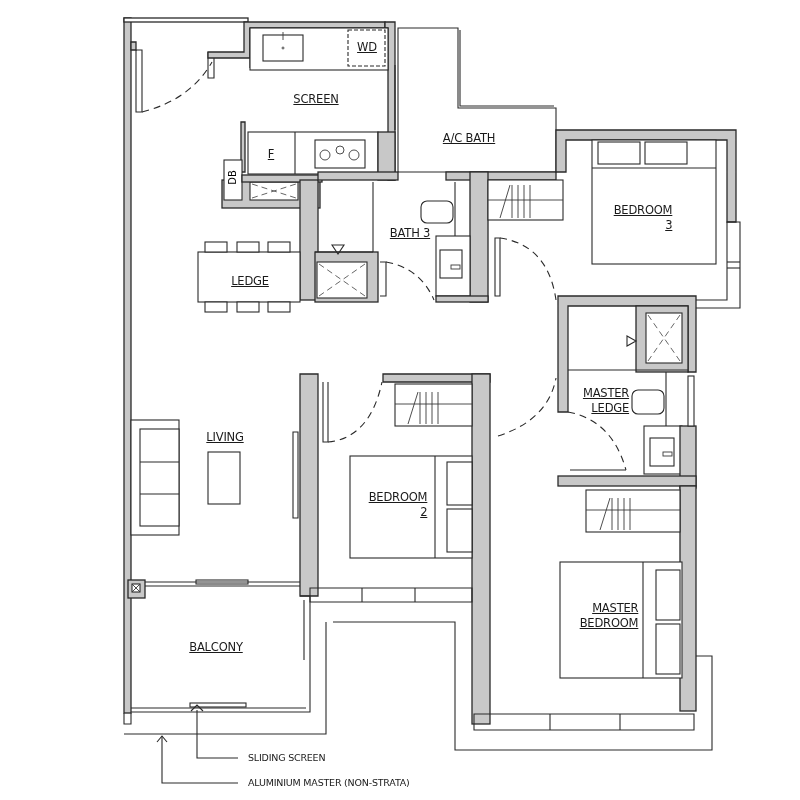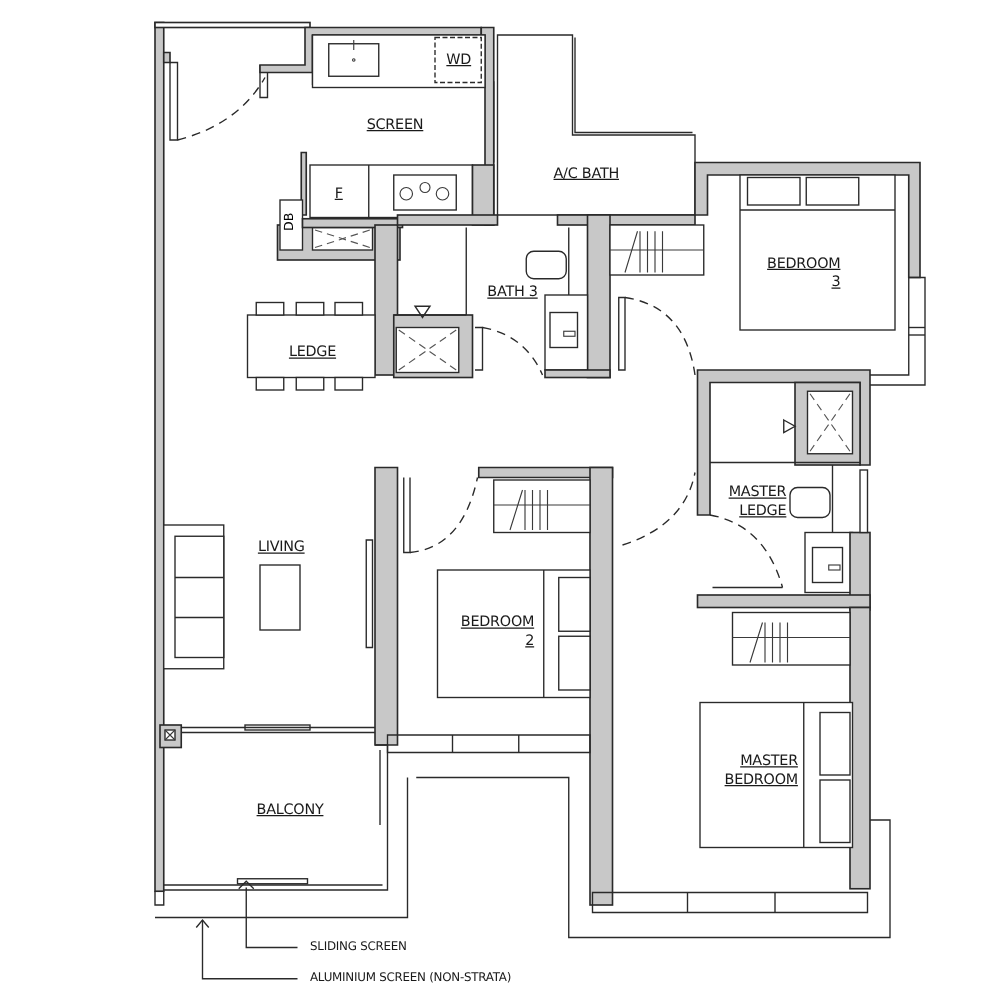--- a/index.html
+++ b/index.html
@@ -187,15 +187,15 @@
   <div>LEDGE</div>
 </div>
 <div class="lbl" style="left:398px;top:490px;">
   <div>BEDROOM</div>
   <div>2</div>
 </div>
 <div class="lbl" style="left:609px;top:601px;">
   <div>MASTER</div>
   <div>BEDROOM</div>
 </div>
-<div class="lbl" style="left:216px;top:640px;margin-left:16px;">BALCONY</div>
+<div class="lbl" style="left:216px;top:640px;">BALCONY</div>
 <div class="note" style="left:248px;top:752px;text-align:center;">SLIDING SCREEN</div>
-<div class="note" style="left:248px;top:777px;">ALUMINIUM SCREEN (NON-STRATA)</div>
+<div class="note" style="left:248px;top:777px;">ALUMINIUM MASTER (NON-STRATA)</div>
 
 </body></html>

